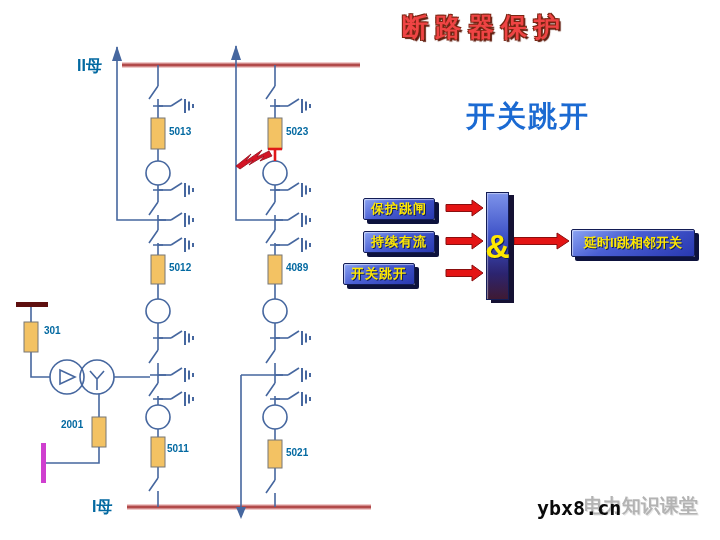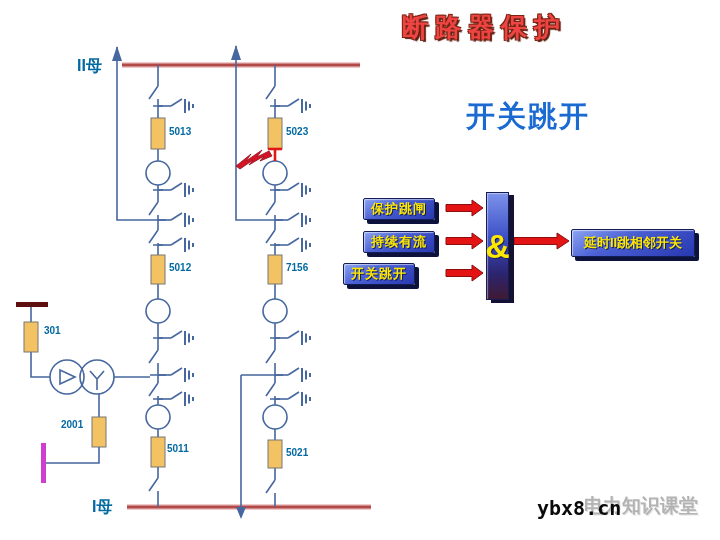--- a/index.html
+++ b/index.html
@@ -155,21 +155,21 @@
 
   <div class="txt" id="page-title">断路器保护</div>
   <div class="txt" id="page-subtitle">开关跳开</div>
 
   <div class="txt bus-label" id="bus2-label">II母</div>
   <div class="txt bus-label" id="bus1-label">I母</div>
 
   <div class="txt cb-label" id="lbl-5013">5013</div>
   <div class="txt cb-label" id="lbl-5023">5023</div>
   <div class="txt cb-label" id="lbl-5012">5012</div>
-  <div class="txt cb-label" id="lbl-5022">7156</div>
+  <div class="txt cb-label" id="lbl-5022">4089</div>
   <div class="txt cb-label" id="lbl-5011">5011</div>
   <div class="txt cb-label" id="lbl-5021">5021</div>
   <div class="txt cb-label" id="lbl-301">301</div>
   <div class="txt cb-label" id="lbl-2001">2001</div>
 
   <div class="logic-box" id="in-box-1">保护跳闸</div>
   <div class="logic-box" id="in-box-2">持续有流</div>
   <div class="logic-box" id="in-box-3">开关跳开</div>
   <div id="and-gate">
     <span>&amp;</span>

